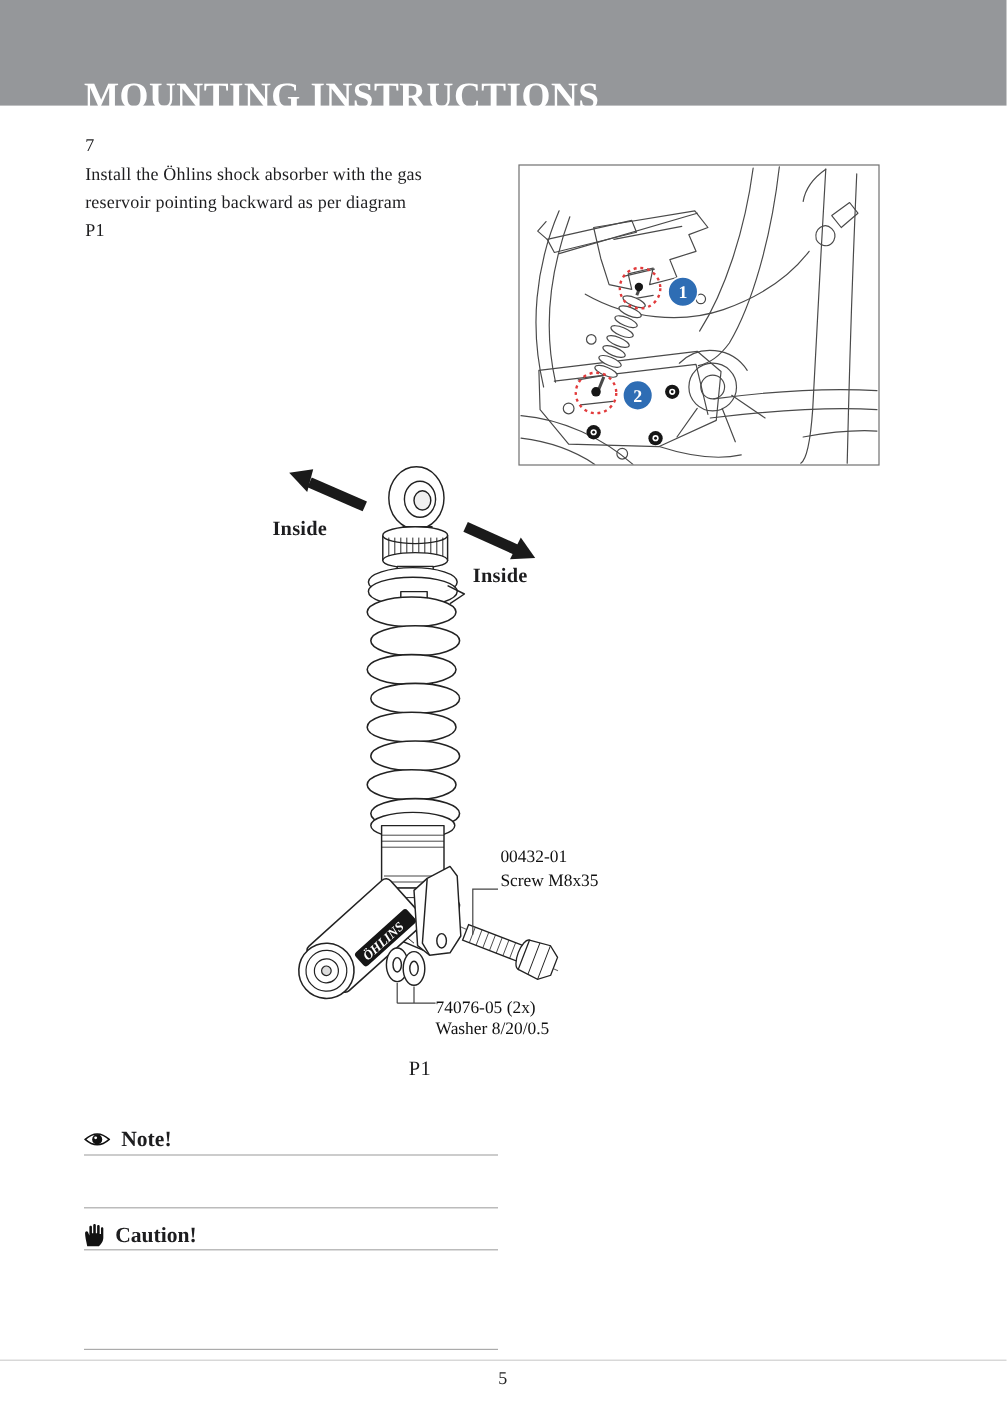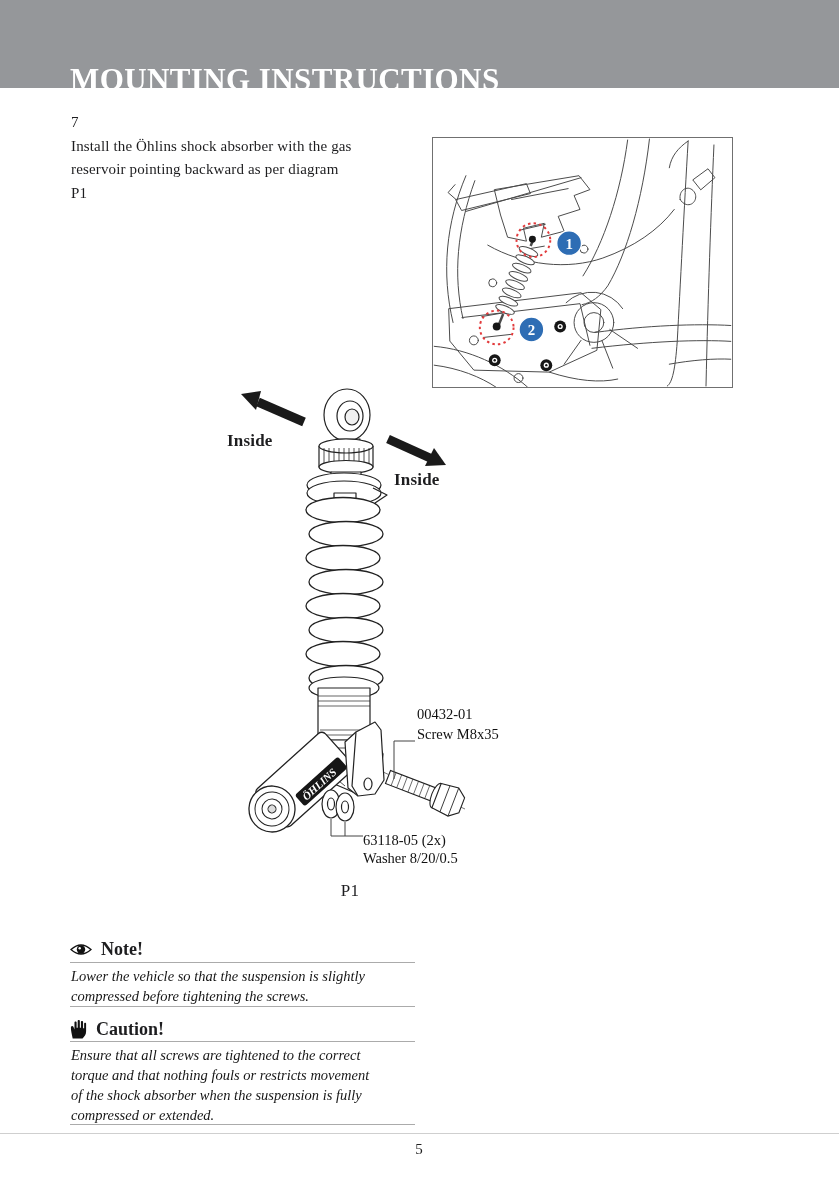--- a/index.html
+++ b/index.html
@@ -241,50 +241,48 @@
   </svg>
 
   <div class="dir-label inside-label">Inside</div>
   <div class="dir-label outside-label">Inside</div>
 
   <div class="part-label screw-label">
     <div>00432-01</div>
     <div>Screw M8x35</div>
   </div>
   <div class="part-label washer-label">
-    <div>63118-05 (2x)</div>
+    <div>74076-05 (2x)</div>
     <div>Washer 8/20/0.5</div>
   </div>
 
   <div class="caption-block">
     <div class="caption-main">P1</div>
   </div>
 
   <div class="callout-title" style="top:939px;">
     <span class="glyph">
       <svg width="22" height="15" viewBox="0 0 22 15">
         <path d="M1,7.5 Q11,-1.5 21,7.5 Q11,16.5 1,7.5 Z" fill="none" stroke="#111" stroke-width="1.3"></path>
         <circle cx="11" cy="7.5" r="4.2" fill="#111"></circle>
         <circle cx="9.7" cy="6.2" r="1.2" fill="#fff"></circle>
       </svg>
     </span>
     <span>Note!</span>
   </div>
   <div class="rule" style="top:962px;"></div>
-  <div class="callout-text" style="top:966px;">Lower the vehicle so that the suspension is slightly<br>compressed before tightening the screws.</div>
   <div class="rule" style="top:1006px;"></div>
 
   <div class="callout-title" style="top:1019px;">
     <span class="glyph">
       <svg width="17" height="21" viewBox="0 0 19 22">
         <path d="M3,21 C2,16 1,12 1,9 C1,7 3,6.4 3.8,8 L5,11 L5,3.2 C5,1.6 7.4,1.6 7.4,3.2 L7.4,9 L8.6,9 L8.6,1.6 C8.6,0 11,0 11,1.6 L11,9 L12.2,9 L12.2,2.6 C12.2,1 14.6,1 14.6,2.6 L14.6,9.6 L15.8,9.6 L15.8,4.6 C15.8,3 18,3 18,4.6 L18,13 C18,17 16,19 14,21 Z" fill="#111"></path>
       </svg>
     </span>
     <span>Caution!</span>
   </div>
   <div class="rule" style="top:1041px;"></div>
-  <div class="callout-text" style="top:1045px;">Ensure that all screws are tightened to the correct<br>torque and that nothing fouls or restricts movement<br>of the shock absorber when the suspension is fully<br>compressed or extended.</div>
   <div class="rule" style="top:1124px;"></div>
 
   <div class="footer-rule"></div>
   <div class="page-number">5</div>
 
 </div>
 
 </body></html>

